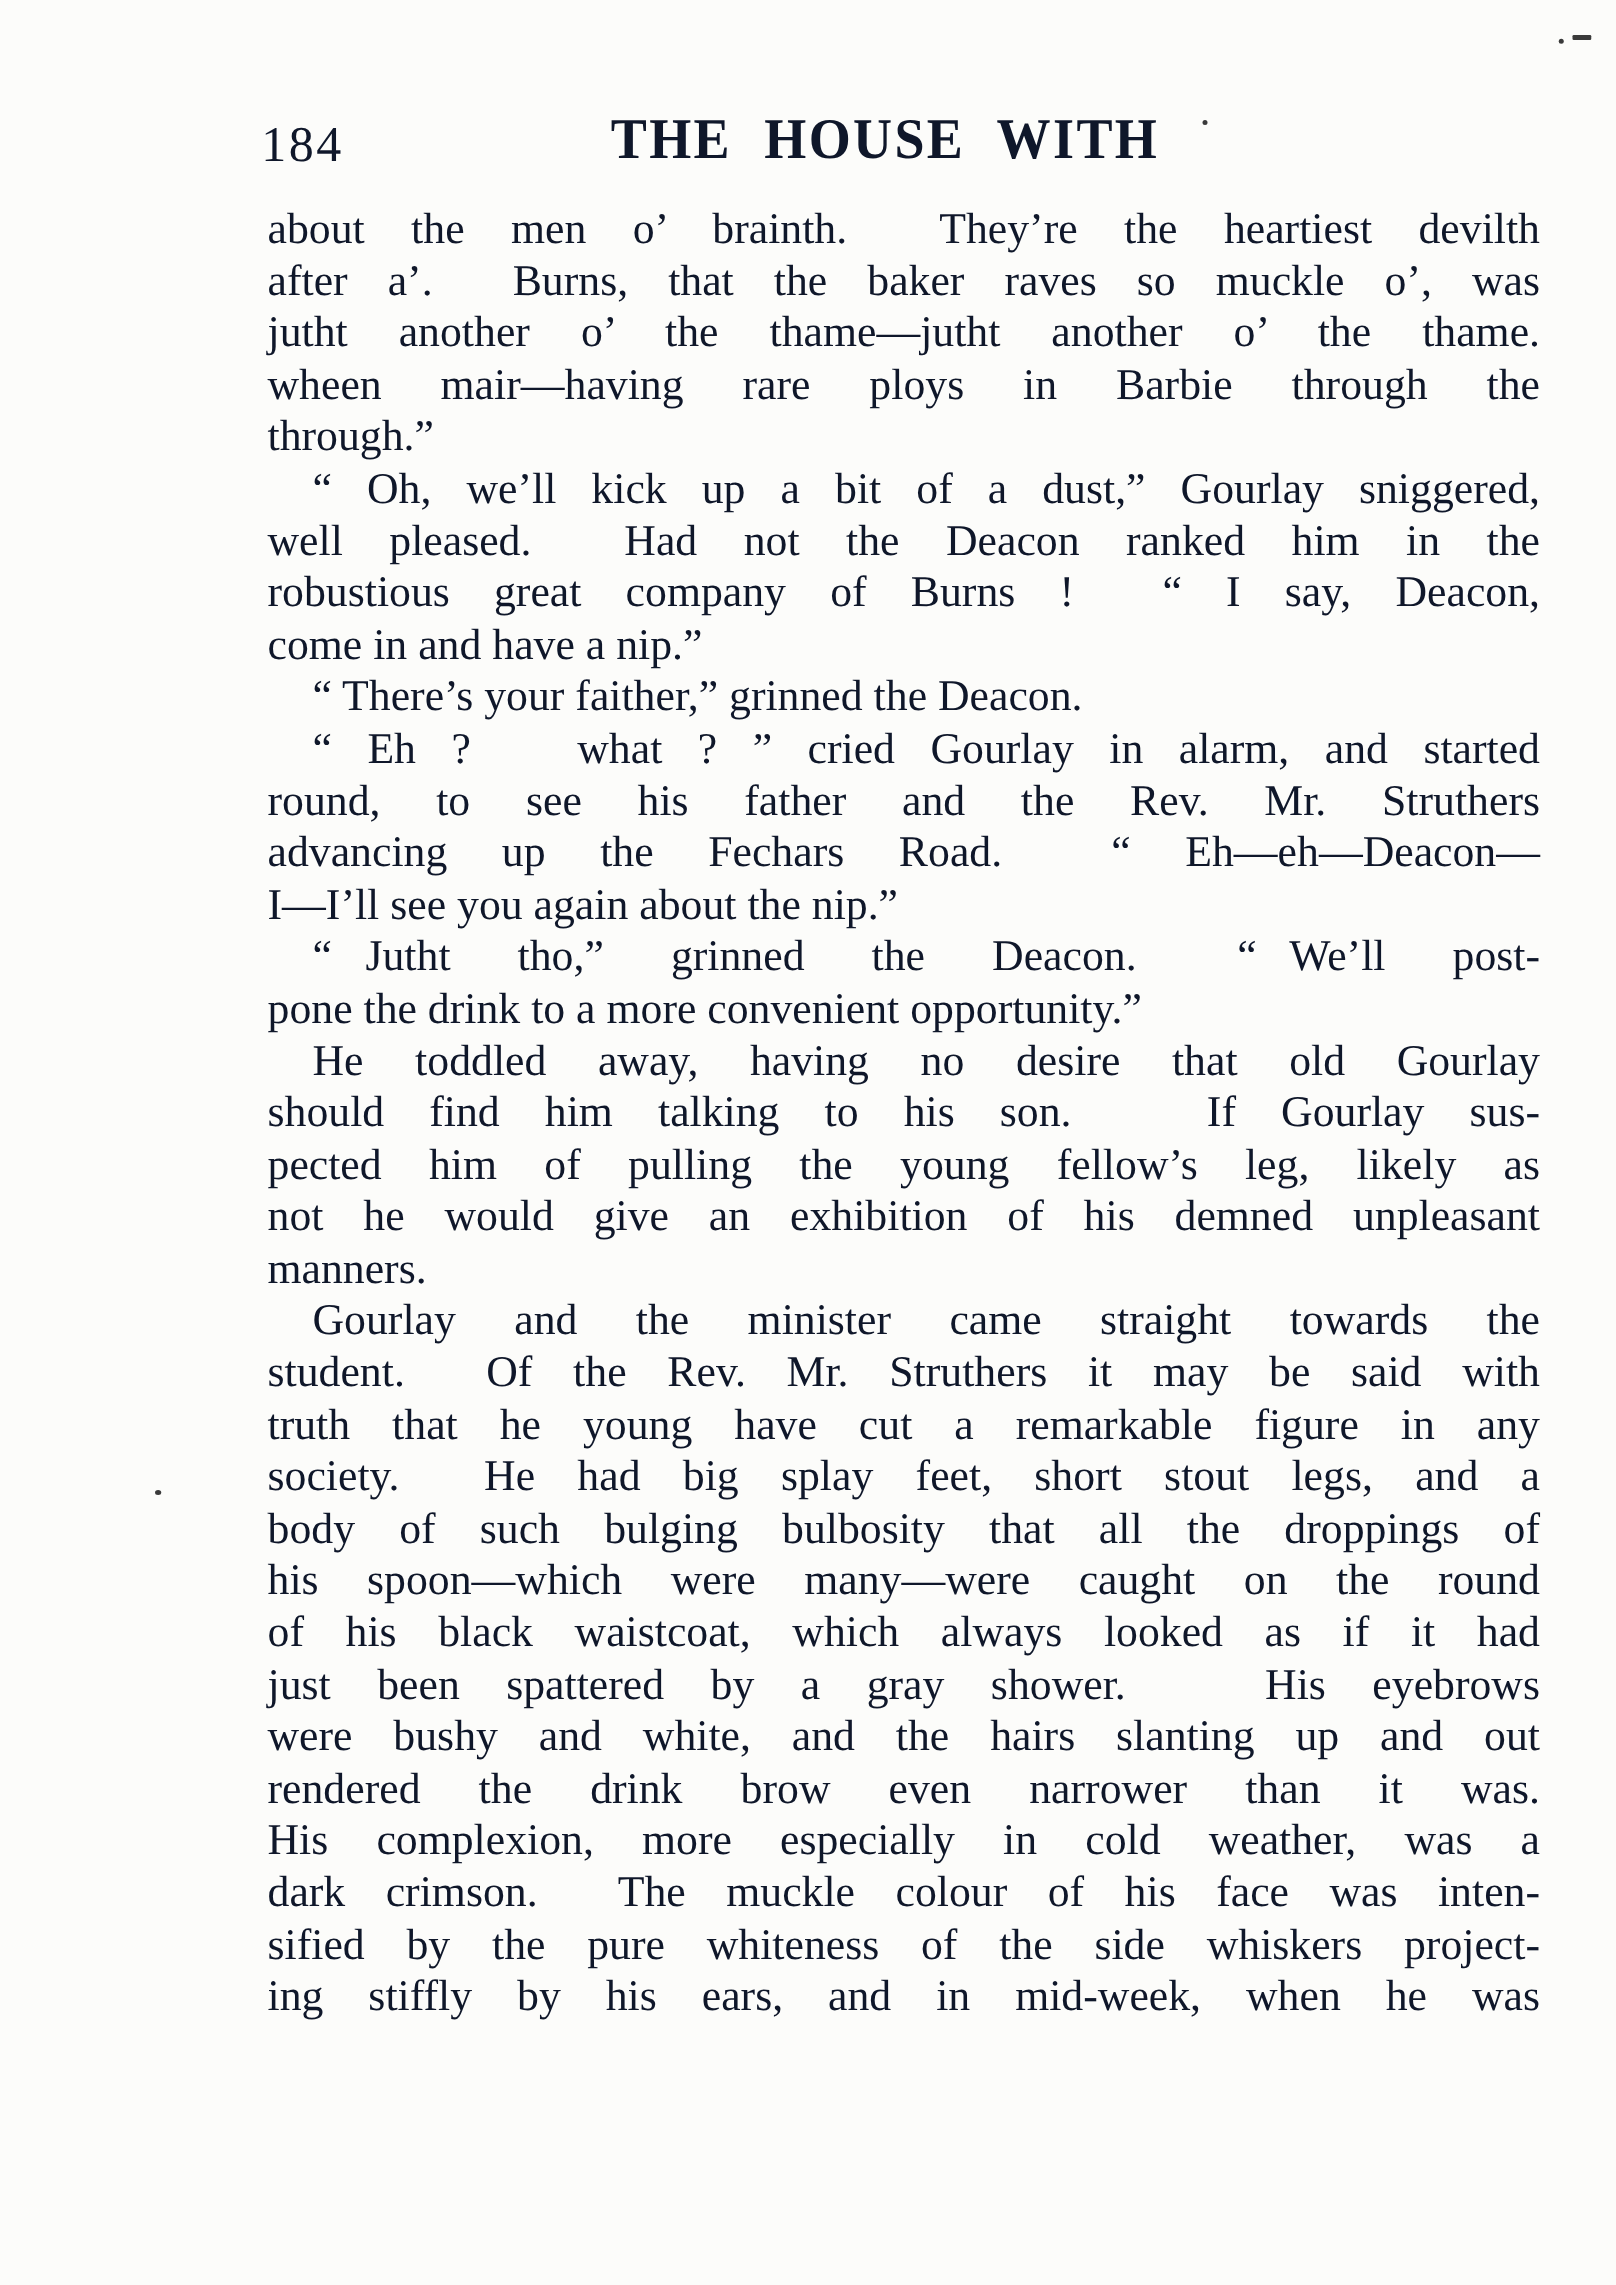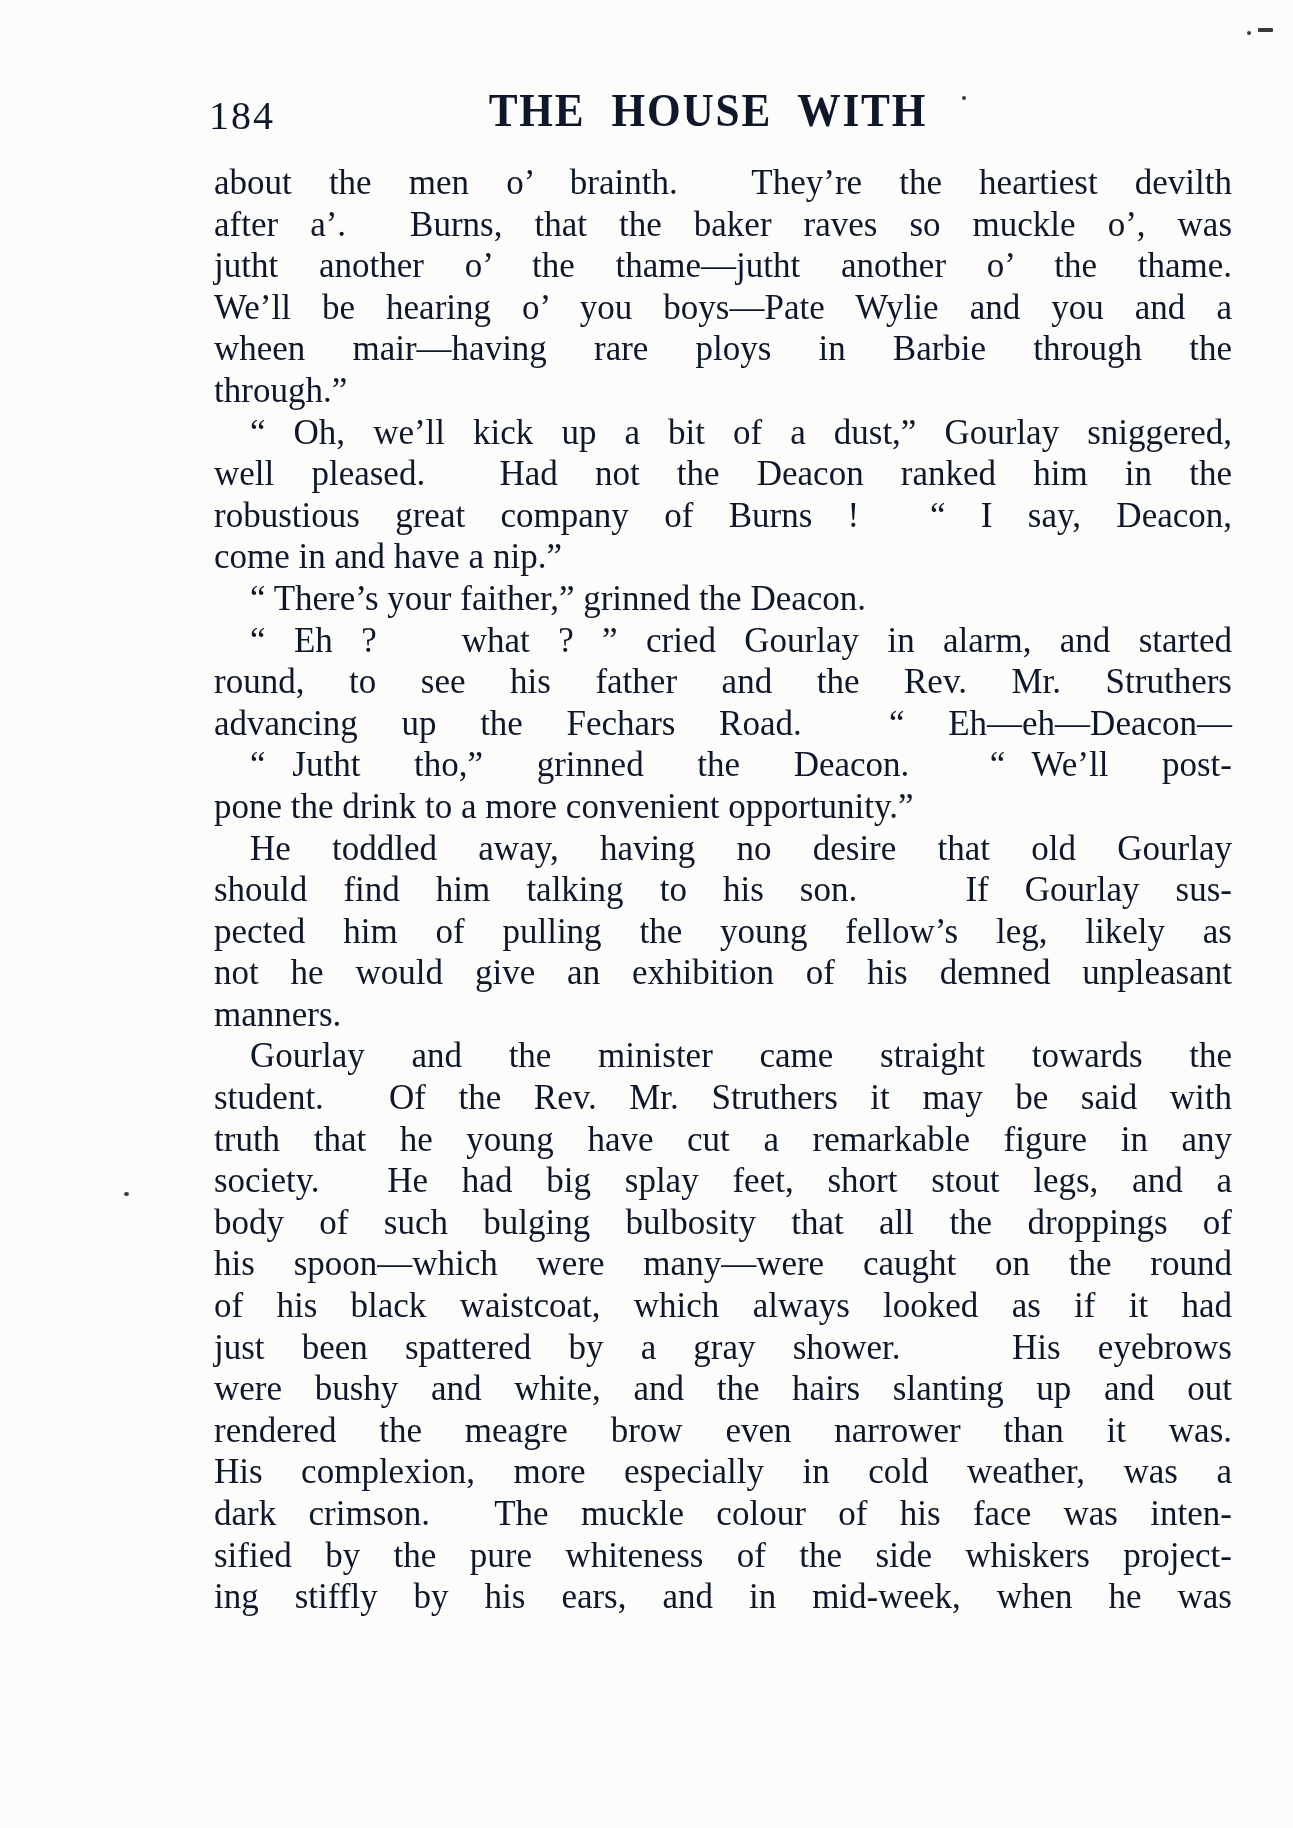--- a/index.html
+++ b/index.html
@@ -101,37 +101,37 @@
   <header class="running-header">
     <span class="folio">184</span>
     <h1 class="running-title">THE HOUSE WITH</h1>
   </header>
 
   <main class="text-block" id="text-block">
       <div class="paragraph">
         <div class="line">about the men o’ brainth.  They’re the heartiest devilth</div>
         <div class="line">after a’.  Burns, that the baker raves so muckle o’, was</div>
         <div class="line">jutht another o’ the thame—jutht another o’ the thame.</div>
-        <div class="line">We’ll be hearing o’ you boys—Pate Wylie and you and a</div>
         <div class="line">wheen mair—having rare ploys in Barbie through the</div>
         <div class="line last">through.”</div>
       </div>
       <div class="paragraph">
         <div class="line first">“ Oh, we’ll kick up a bit of a dust,” Gourlay sniggered,</div>
         <div class="line">well pleased.  Had not the Deacon ranked him in the</div>
         <div class="line">robustious great company of Burns !  “ I say, Deacon,</div>
         <div class="line last">come in and have a nip.”</div>
       </div>
       <div class="paragraph">
         <div class="line first last">“ There’s your faither,” grinned the Deacon.</div>
       </div>
       <div class="paragraph">
         <div class="line first">“ Eh ?   what ? ” cried Gourlay in alarm, and started</div>
         <div class="line">round, to see his father and the Rev. Mr. Struthers</div>
         <div class="line">advancing up the Fechars Road.  “ Eh—eh—Deacon—</div>
+        <div class="line last">I—I’ll see you again about the nip.”</div>
       </div>
       <div class="paragraph">
         <div class="line first">“ Jutht  tho,”  grinned  the  Deacon.   “ We’ll  post-</div>
         <div class="line last">pone the drink to a more convenient opportunity.”</div>
       </div>
       <div class="paragraph">
         <div class="line first">He toddled away, having no desire that old Gourlay</div>
         <div class="line">should find him talking to his son.   If Gourlay sus-</div>
         <div class="line">pected him of pulling the young fellow’s leg, likely as</div>
         <div class="line">not he would give an exhibition of his demned unpleasant</div>
@@ -140,21 +140,21 @@
       <div class="paragraph">
         <div class="line first">Gourlay and the minister came straight towards the</div>
         <div class="line">student.  Of the Rev. Mr. Struthers it may be said with</div>
         <div class="line">truth that he young have cut a remarkable figure in any</div>
         <div class="line">society.  He had big splay feet, short stout legs, and a</div>
         <div class="line">body of such bulging bulbosity that all the droppings of</div>
         <div class="line">his spoon—which were many—were caught on the round</div>
         <div class="line">of his black waistcoat, which always looked as if it had</div>
         <div class="line">just been spattered by a gray shower.   His eyebrows</div>
         <div class="line">were bushy and white, and the hairs slanting up and out</div>
-        <div class="line">rendered the meagre brow even narrower than it was.</div>
+        <div class="line">rendered the drink brow even narrower than it was.</div>
         <div class="line">His complexion, more especially in cold weather, was a</div>
         <div class="line">dark crimson.  The muckle colour of his face was inten-</div>
         <div class="line">sified by the pure whiteness of the side whiskers project-</div>
         <div class="line">ing stiffly by his ears, and in mid-week, when he was</div>
       </div>
     </main>
 
 </div>
 
 </body></html>

